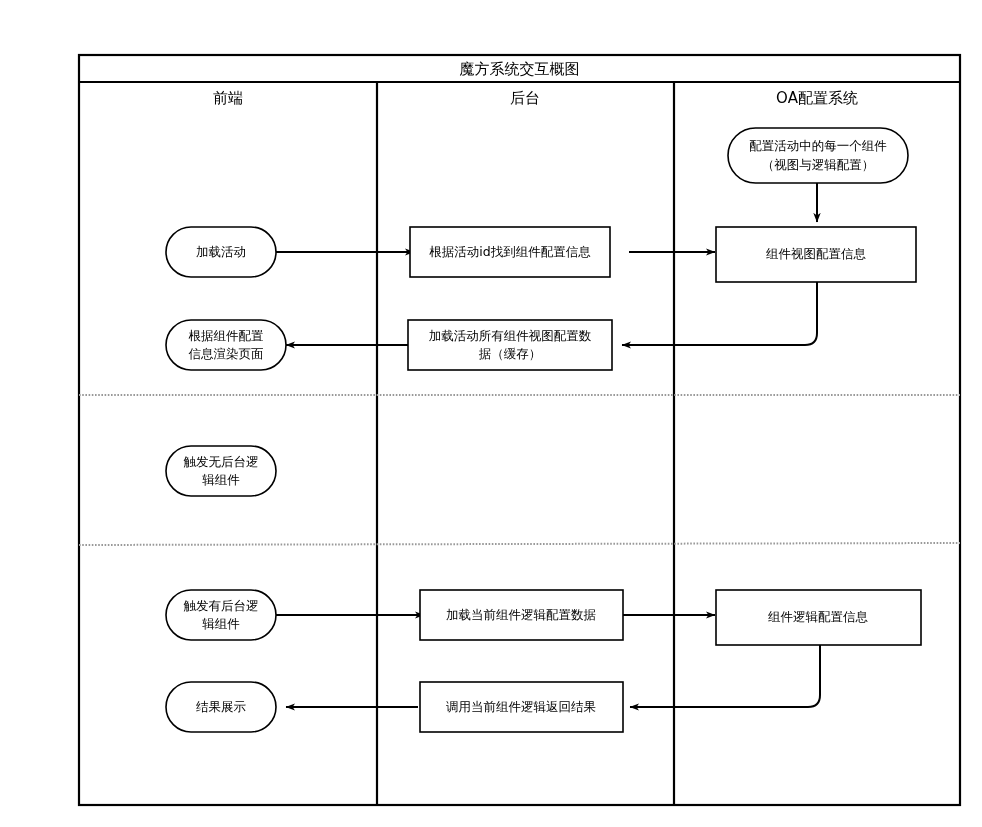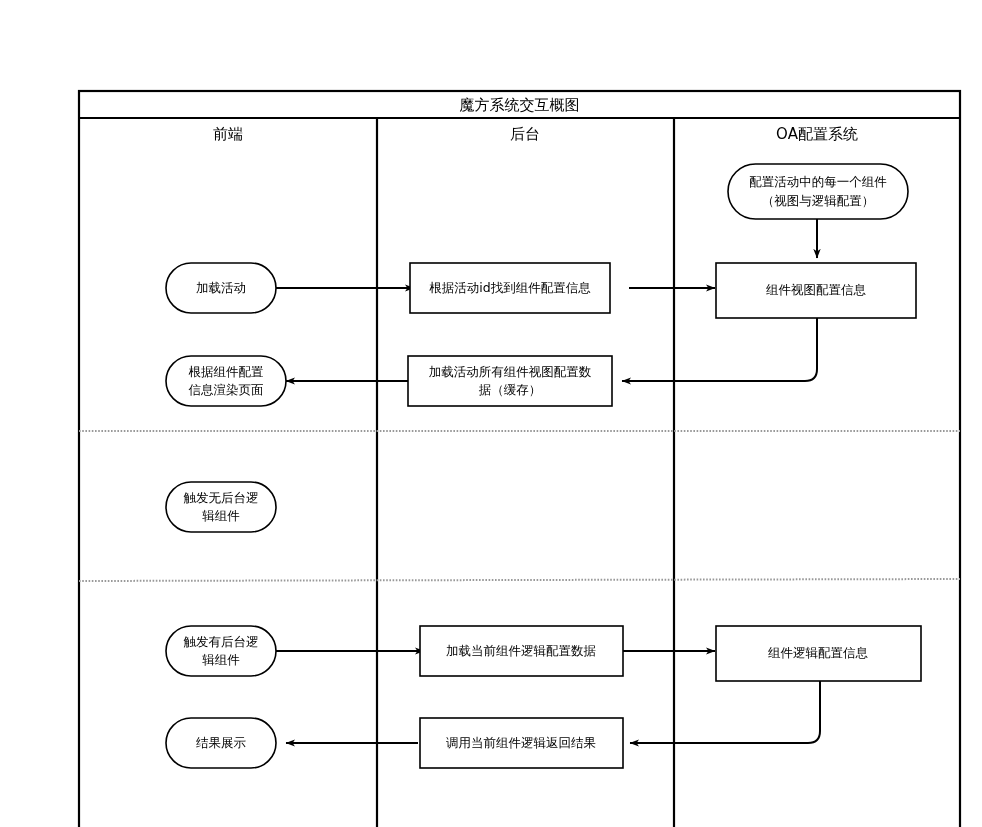--- a/index.html
+++ b/index.html
@@ -13,21 +13,20 @@
     font-family: "DejaVu Sans", "Liberation Sans", sans-serif;
     overflow: hidden;
     position: relative;
   }
   #canvas {
     position: absolute;
     top: 0;
     left: 0;
     width: 982px;
     height: 781px;
-    margin-top: 36px;
   }
   .diagram-svg {
     display: block;
   }
   text {
     font-family: "DejaVu Sans", "Liberation Sans", sans-serif;
     fill: #000000;
     text-anchor: middle;
     dominant-baseline: middle;
   }

